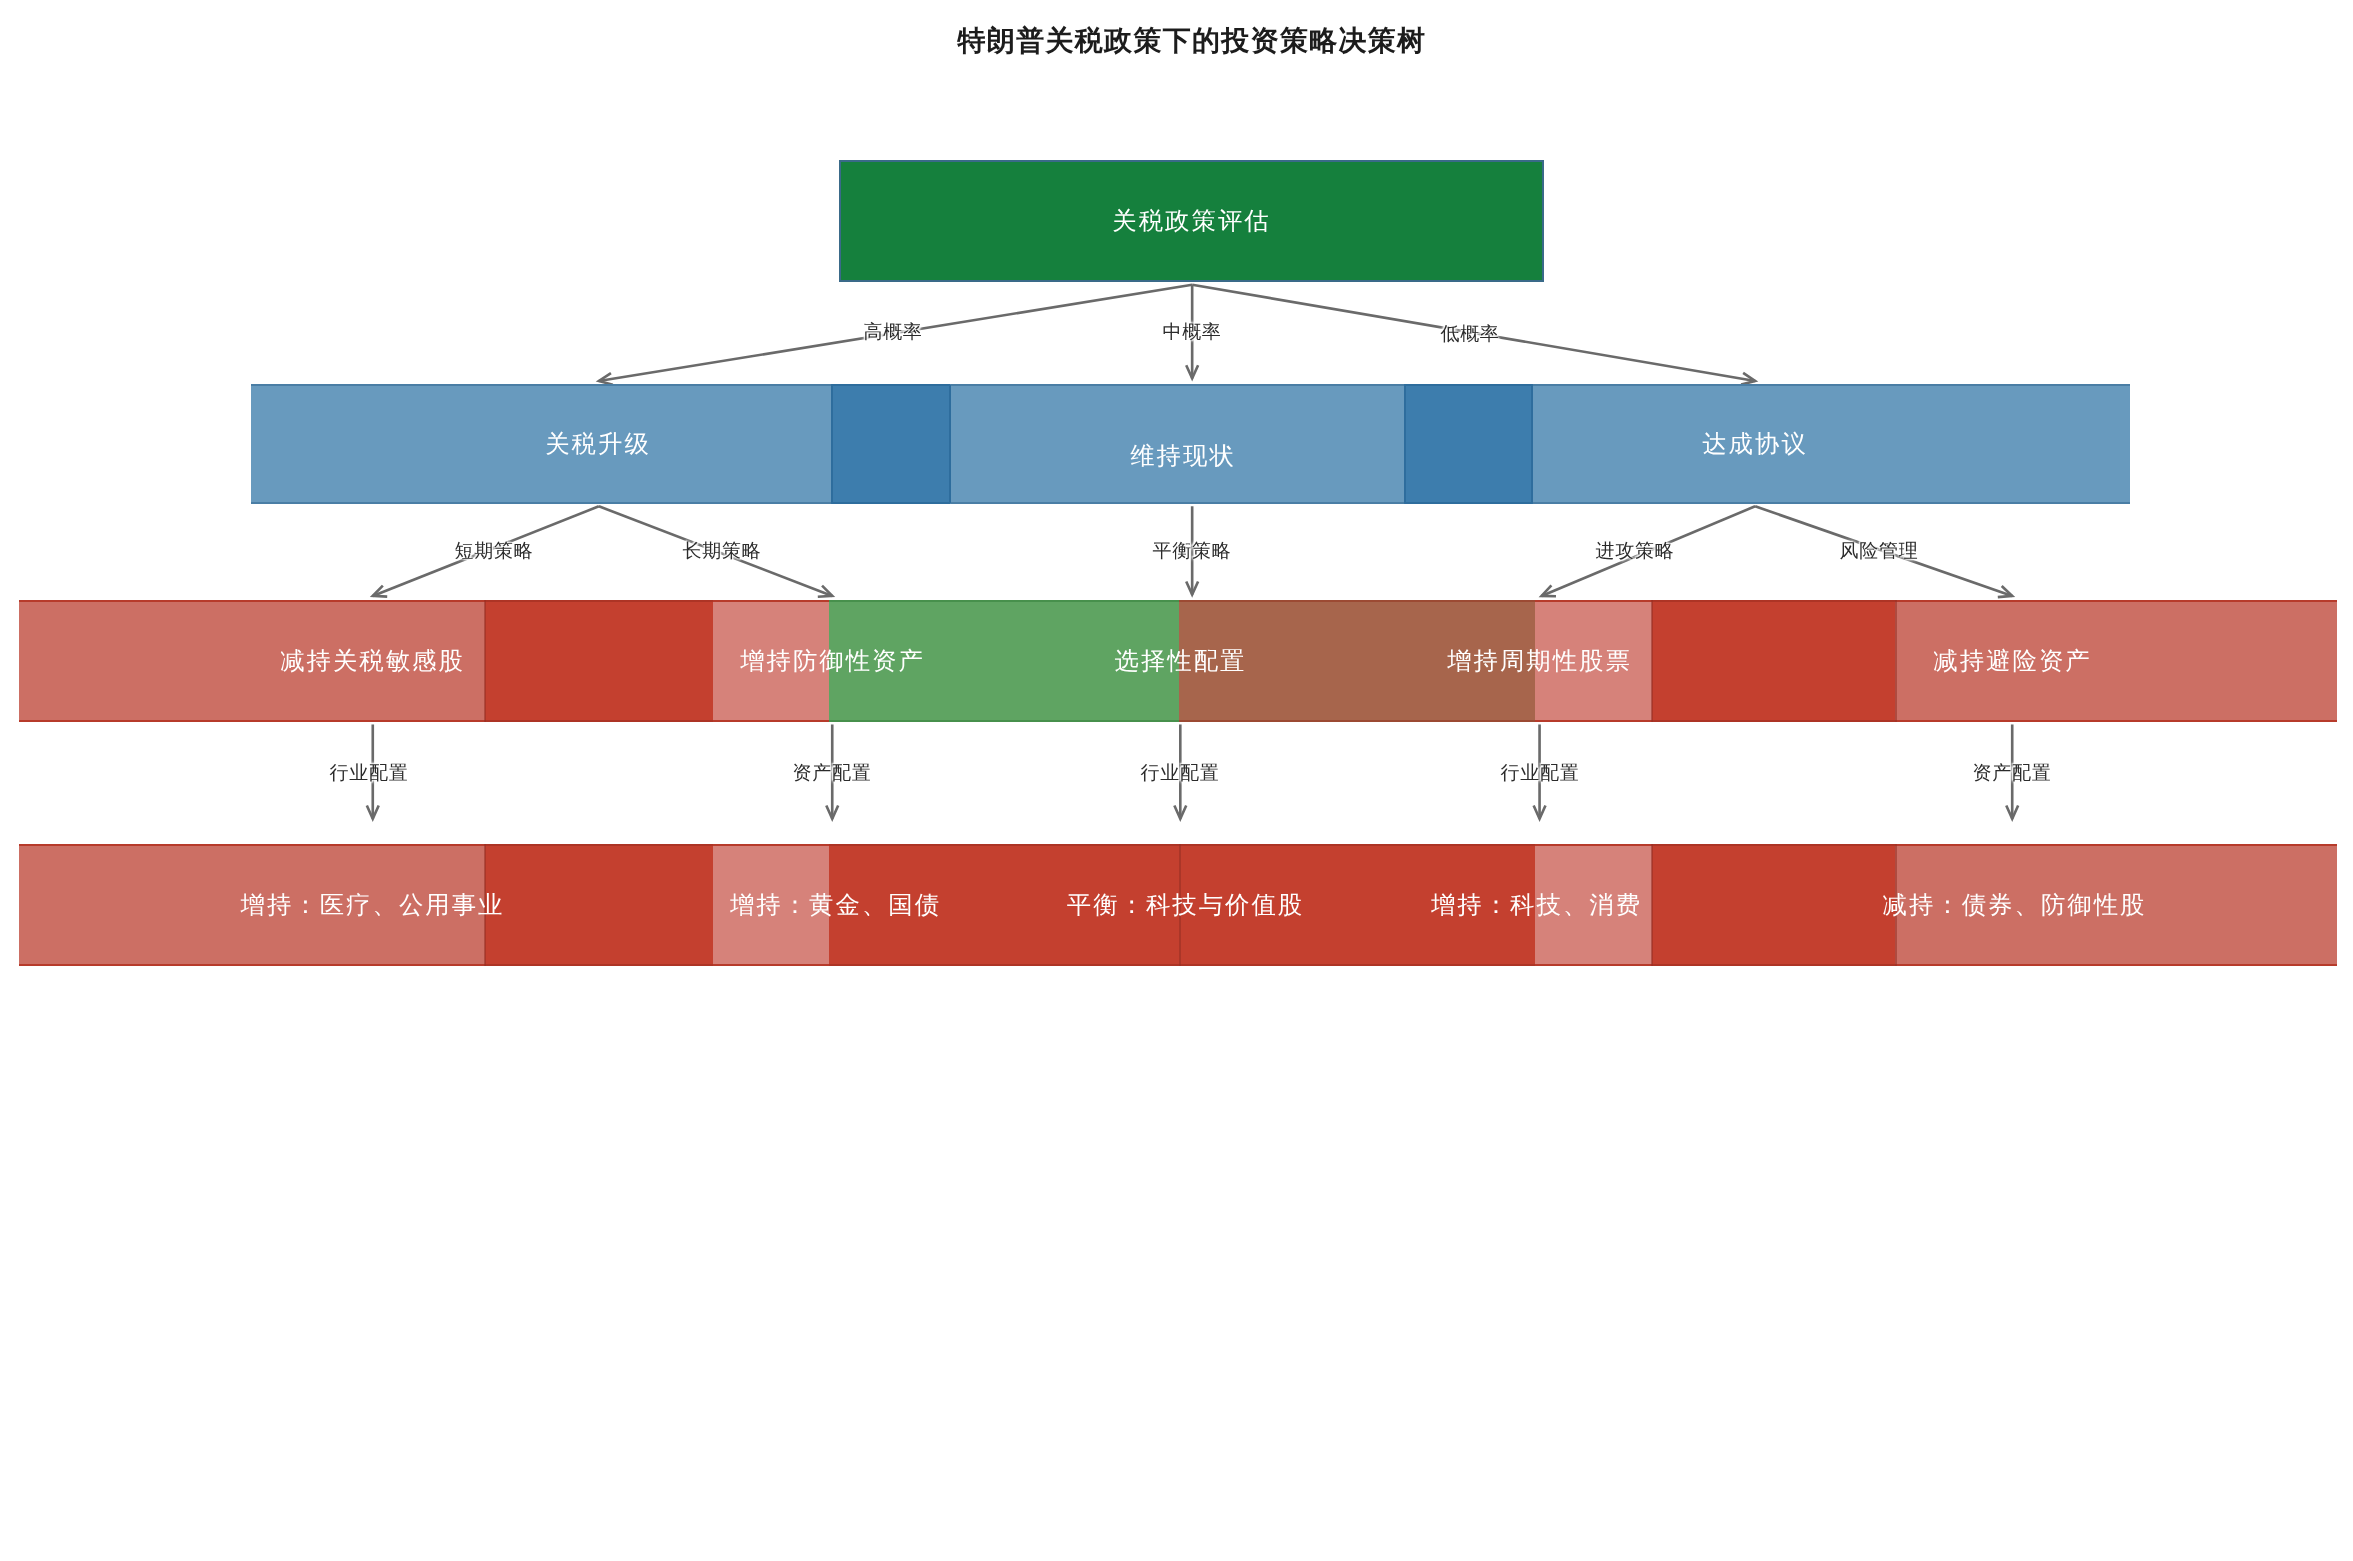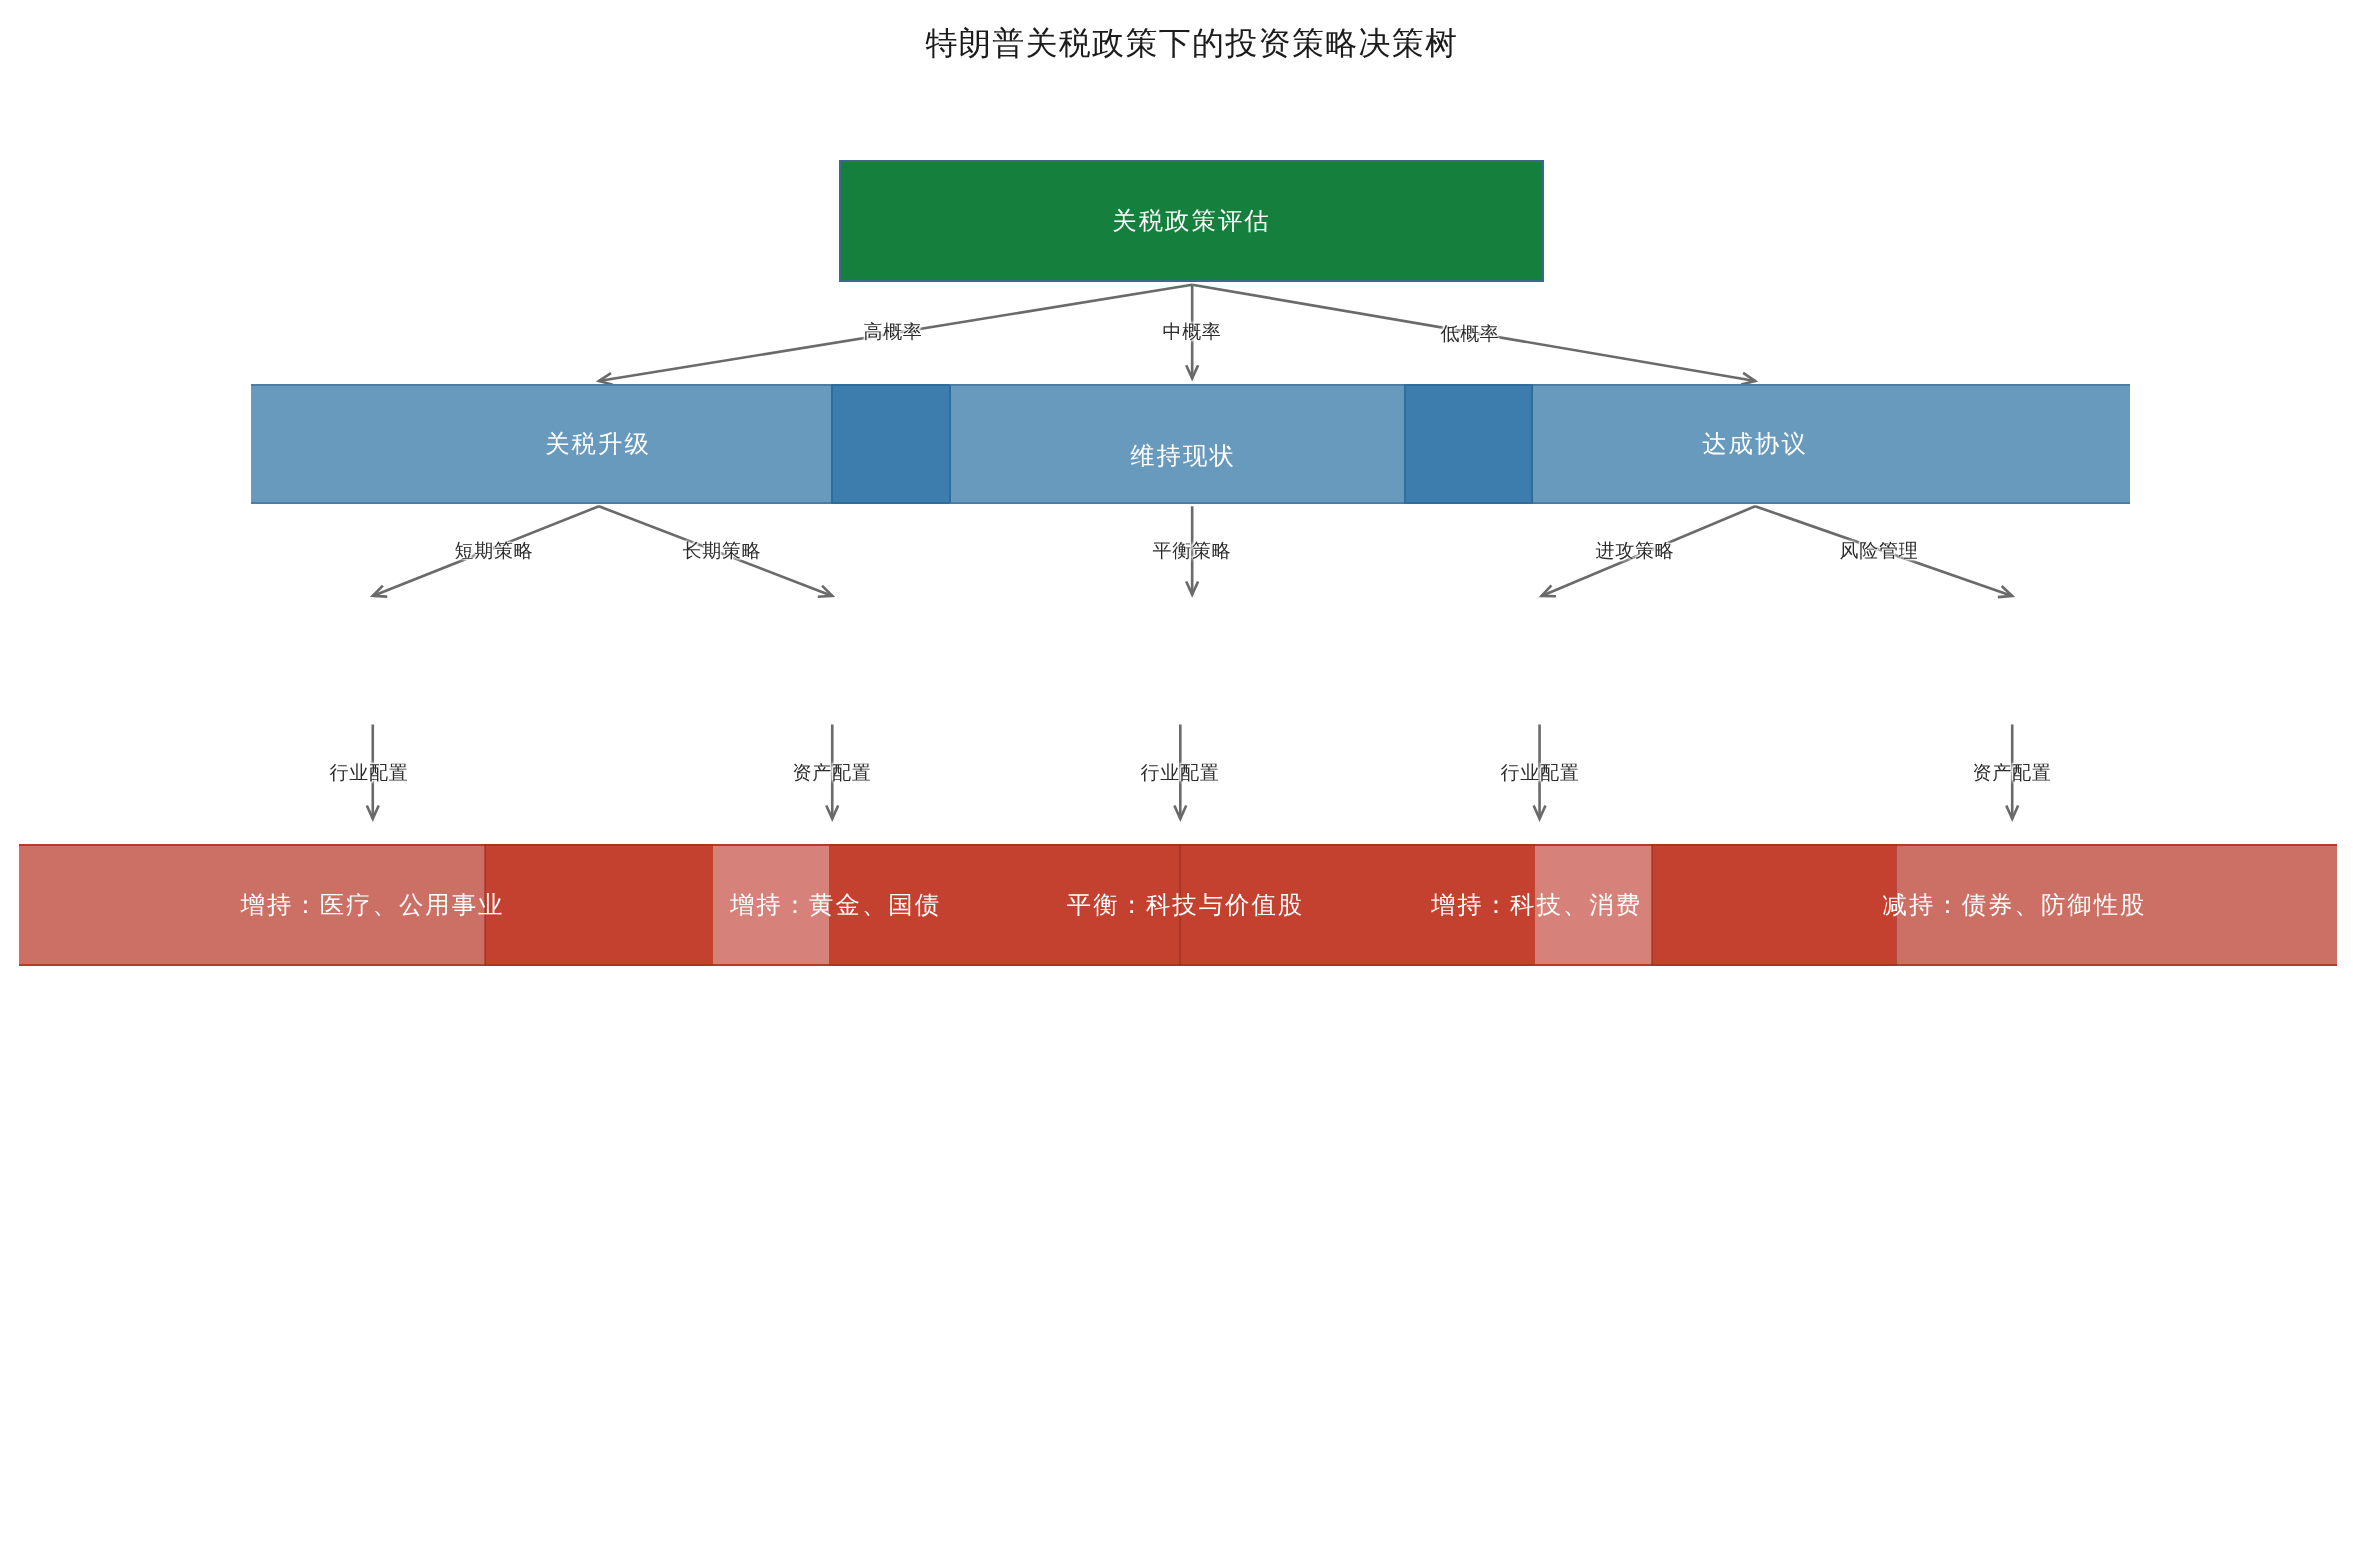--- a/index.html
+++ b/index.html
@@ -2,21 +2,21 @@
 <html style="font-size:10.5px"><head>
 <meta charset="utf-8">
 <style>
   html,body{margin:0;padding:0;background:#ffffff;}
   #canvas{
     position:relative;width:2354px;height:1561px;background:#ffffff;overflow:hidden;
     font-family:"DejaVu Sans","Liberation Sans",sans-serif;
   }
   .title{
     position:absolute;top:22.4px;left:1192px;transform:translateX(-50%);
-    font-size:32px;font-weight:normal;color:#1c1c1c;white-space:nowrap;letter-spacing:1.3px;
+    font-size:28px;font-weight:bold;color:#1c1c1c;white-space:nowrap;letter-spacing:1.3px;
   }
   .node-box{position:absolute;box-sizing:border-box;}
   .root-box{
     left:839px;top:160px;width:705px;height:122px;
     background:#15803d;border:2.6px solid #3a6a89;
   }
   .band{position:absolute;box-sizing:border-box;}
   .band-l2{left:251px;top:384px;width:1879px;height:120px;}
   .band-l3{left:18.5px;top:600px;width:2319px;height:122px;}
   .band-l4{left:18.5px;top:824px;width:2319px;height:122px;margin-top:20px;}
@@ -92,20 +92,38 @@
     <div class="node-label" style="left:932px;top:50%;margin-top:12px;">维持现状</div>
     <div class="node-label" style="left:1504px;top:50%;">达成协议</div>
   </div>
 
   <div class="edge-label" style="left:494px;top:551px;text-align:right;">短期策略</div>
   <div class="edge-label" style="left:722px;top:551px;">长期策略</div>
   <div class="edge-label" style="left:1192px;top:551px;">平衡策略</div>
   <div class="edge-label" style="left:1635px;top:551px;">进攻策略</div>
   <div class="edge-label" style="left:1879px;top:551px;">风险管理</div>
 
+  <div class="band band-l3">
+    <div class="seg seg-salmon" style="left:0;width:467px;"></div>
+    <div class="seg seg-red-dark" style="left:466px;width:228px;"></div>
+    <div class="seg seg-pink" style="left:694px;width:117px;"></div>
+    <div class="seg seg-green" style="left:810px;width:351px;"></div>
+    <div class="seg seg-brown" style="left:1160px;width:356px;"></div>
+    <div class="seg seg-pink" style="left:1516px;width:118px;"></div>
+    <div class="seg seg-red-dark" style="left:1633px;width:244px;"></div>
+    <div class="seg seg-salmon" style="left:1876px;width:442px;"></div>
+    <div class="seam" style="left:465px;"></div>
+    <div class="seam" style="left:1632px;"></div>
+    <div class="seam" style="left:1876px;"></div>
+    <div class="node-label" style="left:354px;top:50%;">减持关税敏感股</div>
+    <div class="node-label" style="left:814px;top:50%;">增持防御性资产</div>
+    <div class="node-label" style="left:1162px;top:50%;">选择性配置</div>
+    <div class="node-label" style="left:1521px;top:50%;">增持周期性股票</div>
+    <div class="node-label" style="left:1994px;top:50%;">减持避险资产</div>
+  </div>
 
   <div class="edge-label" style="left:369px;top:773px;">行业配置</div>
   <div class="edge-label" style="left:832px;top:773px;">资产配置</div>
   <div class="edge-label" style="left:1180px;top:773px;">行业配置</div>
   <div class="edge-label" style="left:1540px;top:773px;">行业配置</div>
   <div class="edge-label" style="left:2012px;top:773px;">资产配置</div>
 
   <div class="band band-l4">
     <div class="seg seg-salmon" style="left:0;width:467px;"></div>
     <div class="seg seg-red-dark" style="left:466px;width:228px;"></div>

